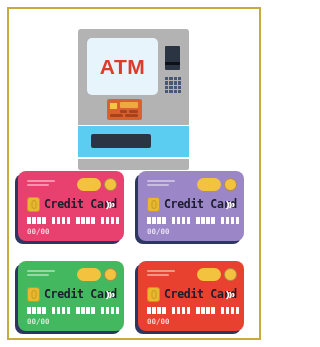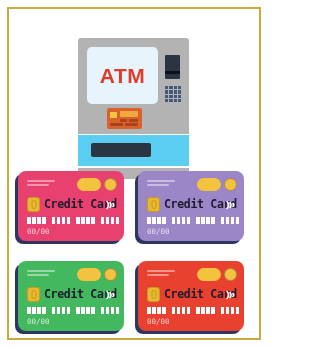--- a/index.html
+++ b/index.html
@@ -31,21 +31,21 @@
     height: 333px;
     border: 2px solid #c8ab3f;
     box-sizing: border-box;
     pointer-events: none;
   }
 
   
   .atm {
     position: absolute;
     left: 78px;
-    top: 38px;
+    top: 29px;
     width: 111px;
     height: 139px;
   }
   .atm-body {
     position: absolute;
     left: 0;
     top: 0;
     width: 111px;
     height: 96px;
     background: #b3b3b3;
@@ -279,20 +279,21 @@
   }
 
   .expiry {
     position: absolute;
     left: 9px;
     top: 56px;
     font-size: 7.5px;
     color: rgba(255,255,255,0.75);
     font-family: "DejaVu Sans Mono", monospace;
     letter-spacing: 0px;
+    font-weight: bold;
   }
 </style>
 </head>
 <body>
 
 <div class="poster">
 
   <div class="frame"></div>
 
   <div class="atm">

